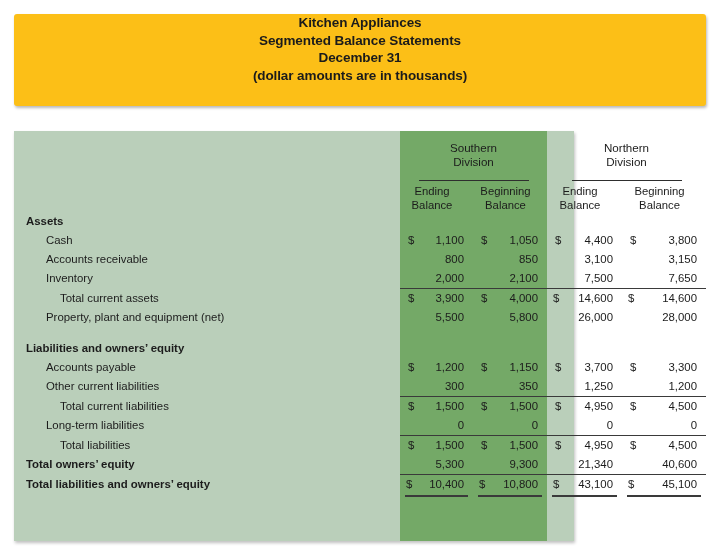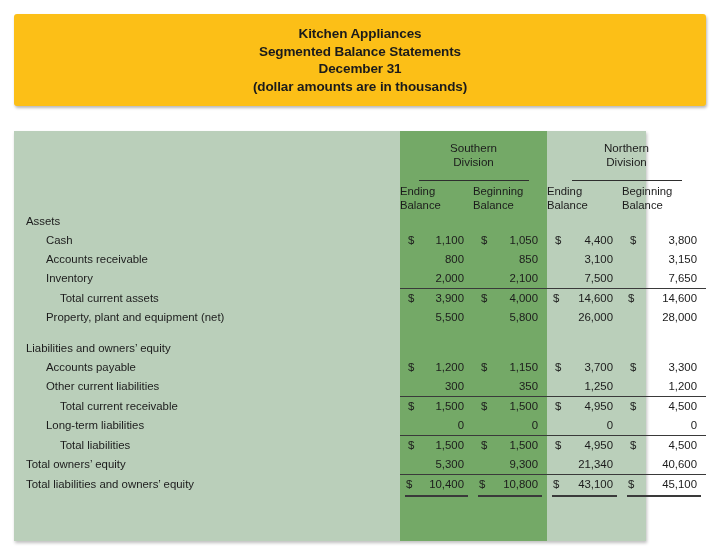--- a/index.html
+++ b/index.html
@@ -21,38 +21,38 @@
     left: 14px;
     top: 14px;
     width: 692px;
     height: 92px;
     background: #FCBF17;
     border-radius: 3px;
     box-shadow: 1px 2px 3px rgba(0,0,0,0.28);
     display: flex;
     flex-direction: column;
     align-items: center;
-    justify-content: center;
+    justify-content: flex-start;
     box-sizing: border-box;
   }
   #title-banner .tline {
     font-weight: bold;
     font-size: 13.5px;
     color: #1b1b1b;
     line-height: 17.5px;
     letter-spacing: -0.1px;
     white-space: nowrap;
   }
 
   
   #statement-panel {
     position: absolute;
     left: 14px;
     top: 131px;
-    width: 632px;
+    width: 560px;
     height: 410px;
     background: #BACFBA;
     box-shadow: 1px 2px 3px rgba(0,0,0,0.25);
     box-sizing: border-box;
   }
 
   
   #southern-band {
     position: absolute;
     left: 386px;
@@ -99,30 +99,30 @@
   .div-rule {
     height: 1px;
     background: #2e2e2e;
     margin: 0 auto;
     width: 110px;
     position: relative;
     top: 3px;
   }
 
   .colhead {
-    text-align: left;
+    text-align: center;
     font-size: 11.3px;
     line-height: 13.5px;
     padding-right: 9px !important;
     white-space: nowrap;
   }
 
   
   .lbl      { padding-left: 12px !important; white-space: nowrap; line-height: 19.1px; }
-  .lbl.i0   { padding-left: 12px !important; }
+  .lbl.i0   { padding-left: 12px !important; font-weight: bold; }
   .lbl.i1   { padding-left: 32px !important; }
   .lbl.i2   { padding-left: 46px !important; }
 
   
   .num {
     text-align: right;
     padding-right: 9px !important;
     white-space: nowrap;
     line-height: 19.1px;
     font-variant-numeric: tabular-nums;
@@ -276,21 +276,21 @@
           <td class="num"><span class="cur">$</span>3,300</td>
         </tr>
         <tr>
           <td class="lbl i1">Other current liabilities</td>
           <td class="num">300</td>
           <td class="num">350</td>
           <td class="num">1,250</td>
           <td class="num">1,200</td>
         </tr>
         <tr>
-          <td class="lbl i2">Total current receivable</td>
+          <td class="lbl i2">Total current liabilities</td>
           <td class="num rule-top"><span class="cur">$</span>1,500</td>
           <td class="num rule-top"><span class="cur">$</span>1,500</td>
           <td class="num rule-top"><span class="cur">$</span>4,950</td>
           <td class="num rule-top"><span class="cur">$</span>4,500</td>
         </tr>
         <tr>
           <td class="lbl i1">Long-term liabilities</td>
           <td class="num">0</td>
           <td class="num">0</td>
           <td class="num">0</td>

